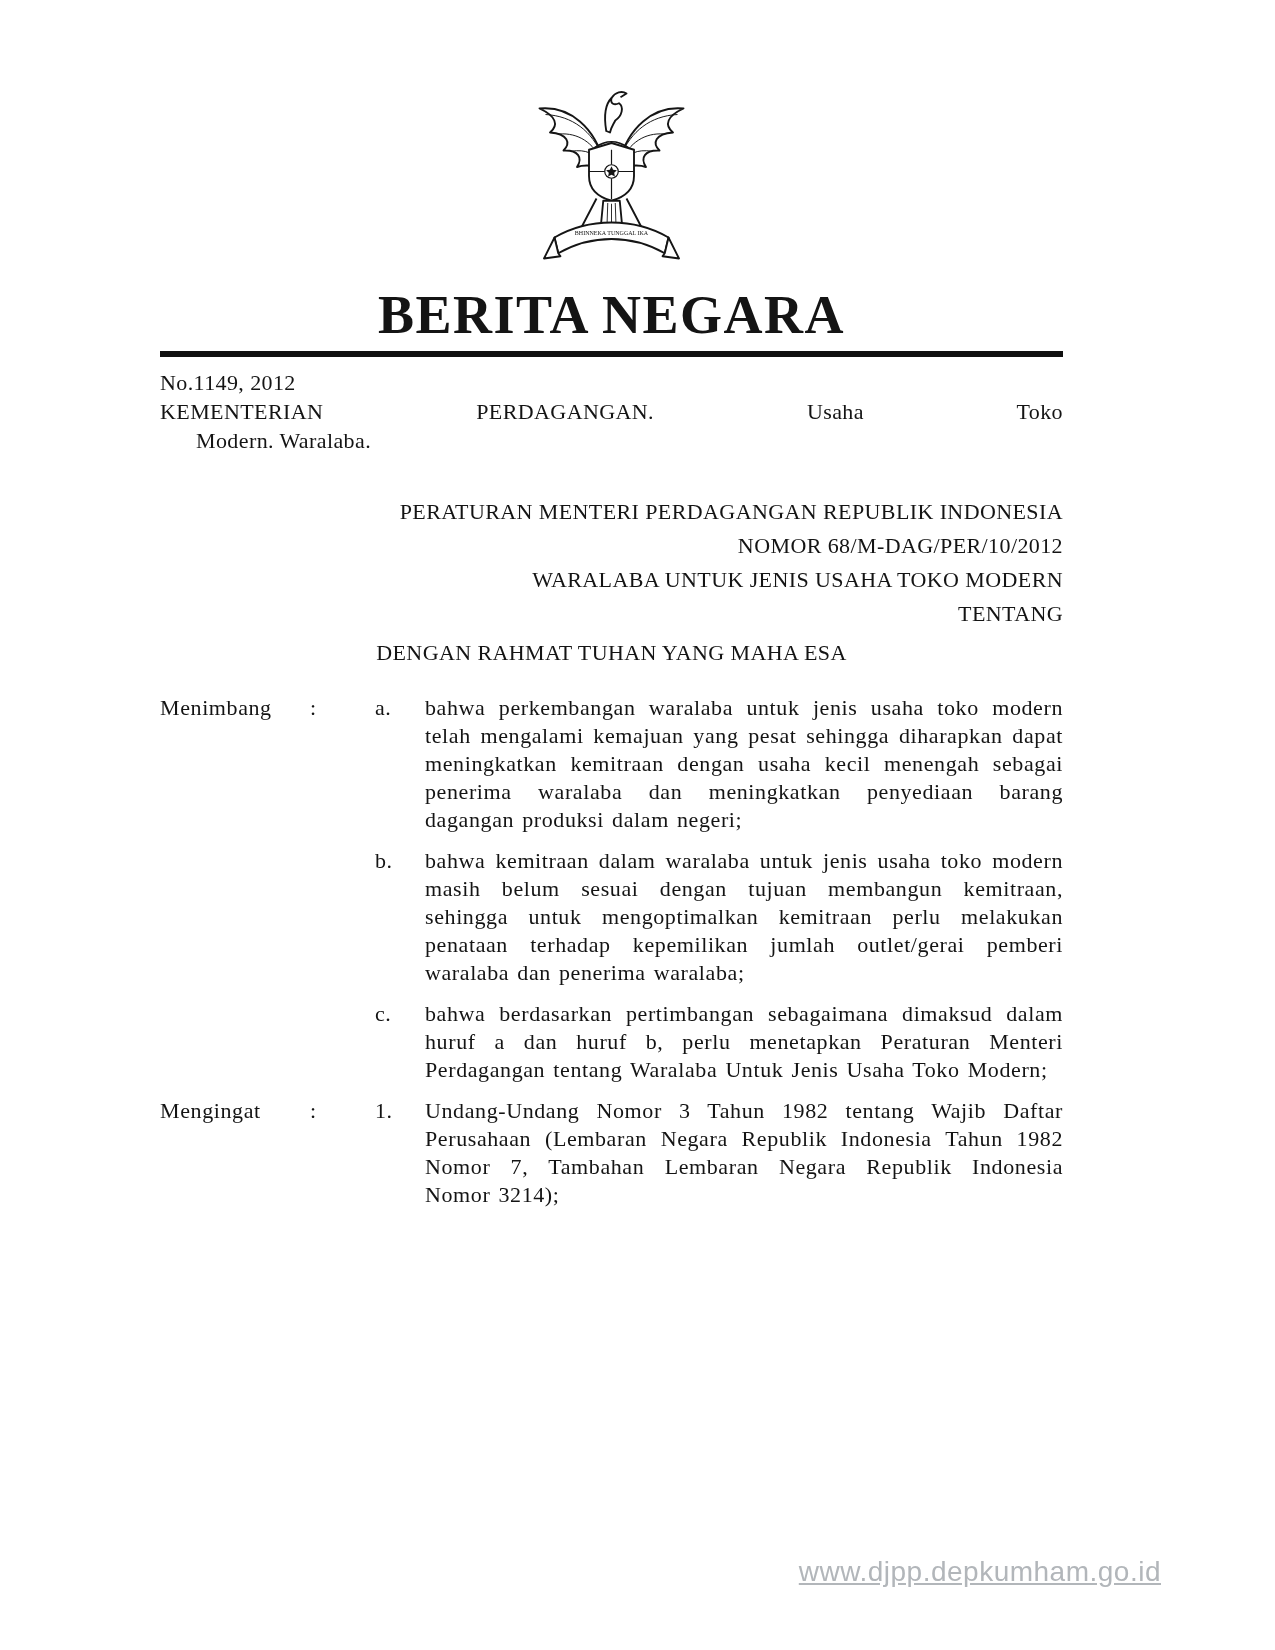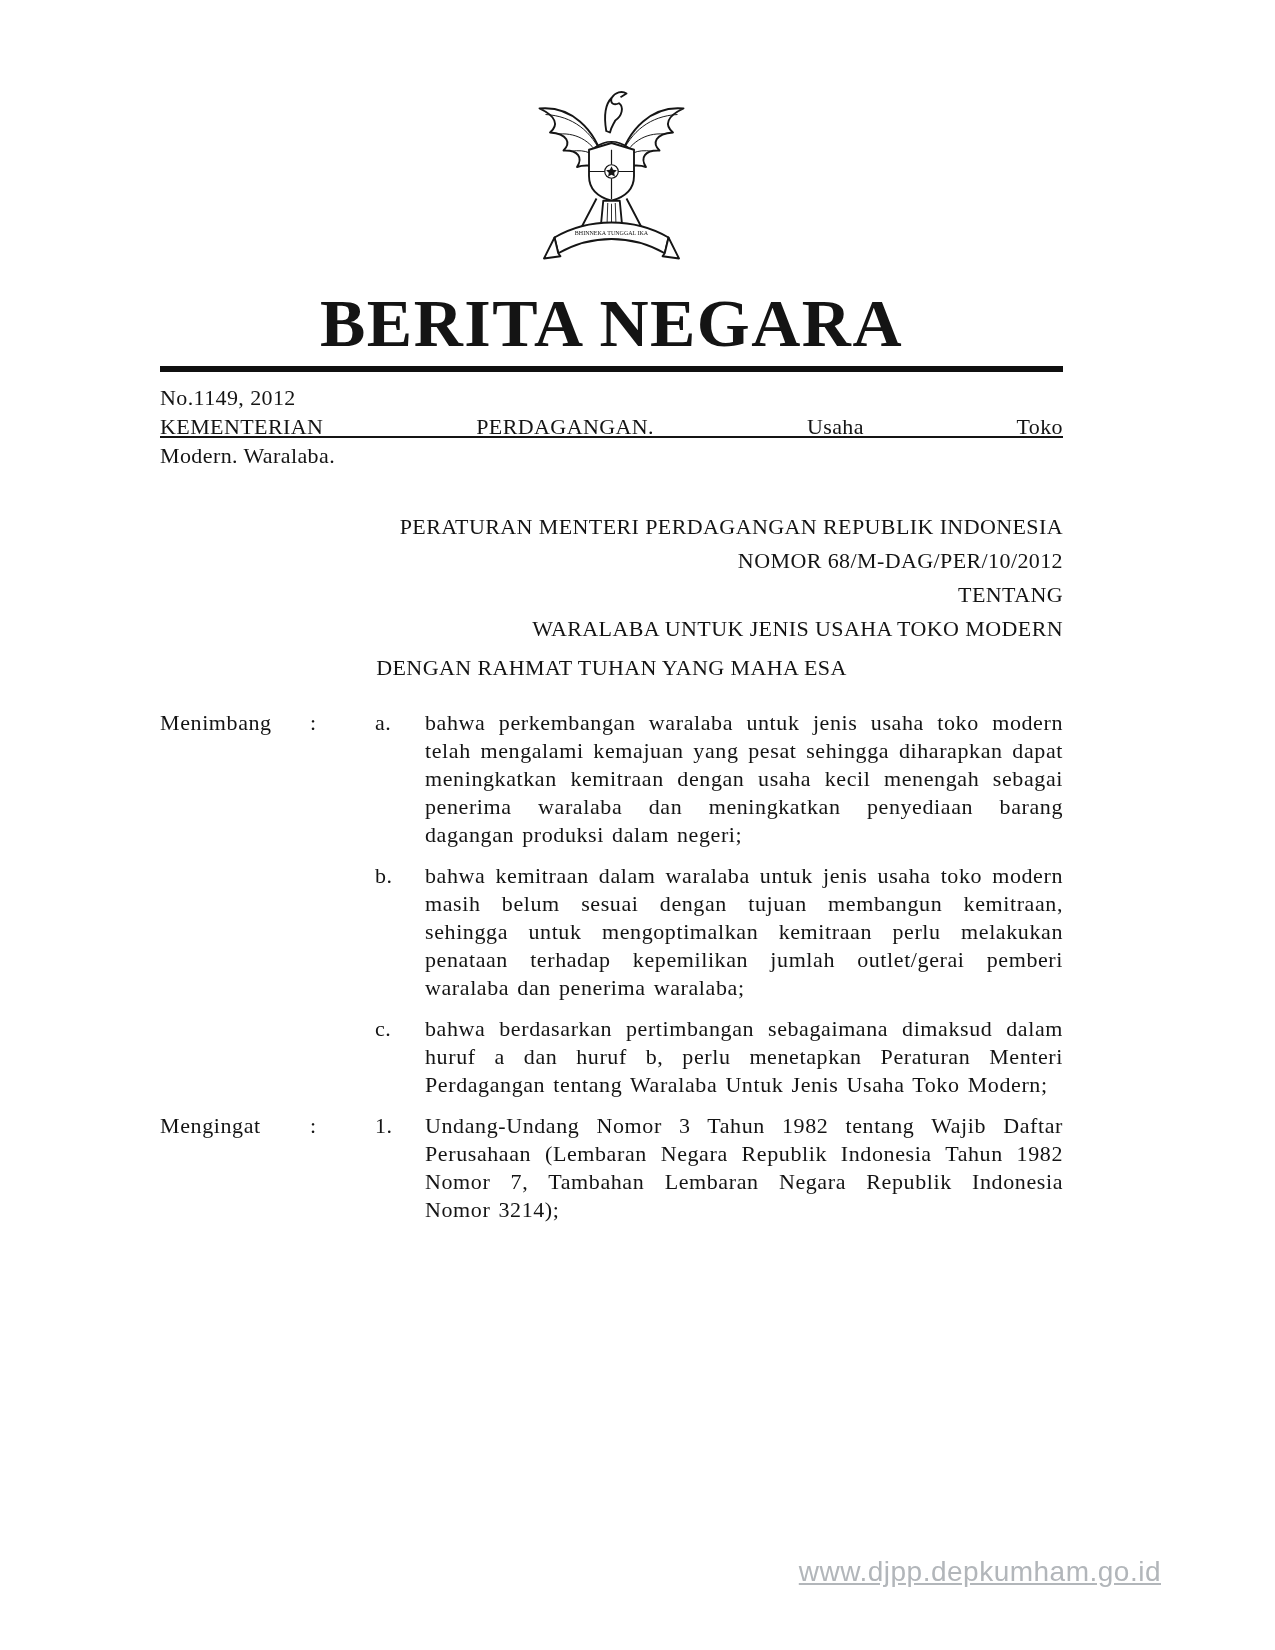--- a/index.html
+++ b/index.html
@@ -17,37 +17,37 @@
     position: absolute;
     left: 160px;
     top: 0;
     width: 903px;
   }
   .emblem { text-align: center; margin-top: 78px; height: 196px; }
   .masthead-title {
     margin: 12px 0 0 0;
     text-align: center;
     font-weight: 700;
-    font-size: 68px;
+    font-size: 54px;
     line-height: 1.11;
     letter-spacing: 1.5px;
   }
   .masthead-title .mt-line { display: block; }
   .masthead-rule { margin-top: 5px; border-bottom: 6px solid #101010; }
   .issue-row {
     display: flex;
     margin-top: 11px;
     font-size: 22px;
     line-height: 29px;
     flex-direction: column;
   }
   .issue-no { width: 315px; flex: none; letter-spacing: 0.4px; }
   .issue-subject { flex: 1; letter-spacing: 0.4px; }
-  .subject-line1 { text-align: justify; text-align-last: justify; text-decoration: underline; }
-  .subject-line2 { text-align: left; }
+  .subject-line1 { text-align: justify; text-align-last: justify; }
+  .subject-line2 { text-align: left; margin-left: 36px; }
   .title-block {
     margin-top: 40px;
     text-align: right;
     font-size: 22px;
     line-height: 34px;
     letter-spacing: 0.4px;
   }
   .invocation {
     margin-top: 4px;
     text-align: center;
@@ -131,22 +131,22 @@
         <div class="issue-subject">
           <div class="subject-line1">KEMENTERIAN PERDAGANGAN. Usaha Toko</div>
           <div class="subject-line2">Modern. Waralaba.</div>
         </div>
       </div>
     </header>
 
     <section class="title-block">
       <div>PERATURAN MENTERI PERDAGANGAN REPUBLIK INDONESIA</div>
       <div>NOMOR 68/M-DAG/PER/10/2012</div>
+      <div>WARALABA UNTUK JENIS USAHA TOKO MODERN</div>
       <div>TENTANG</div>
-      <div>WARALABA UNTUK JENIS USAHA TOKO MODERN</div>
     </section>
 
     <section class="invocation">
       <div>DENGAN RAHMAT TUHAN YANG MAHA ESA</div>
     </section>
 
     <section class="body-block">
 
       <div class="clause-row">
         <div class="clause-label">Menimbang</div>

